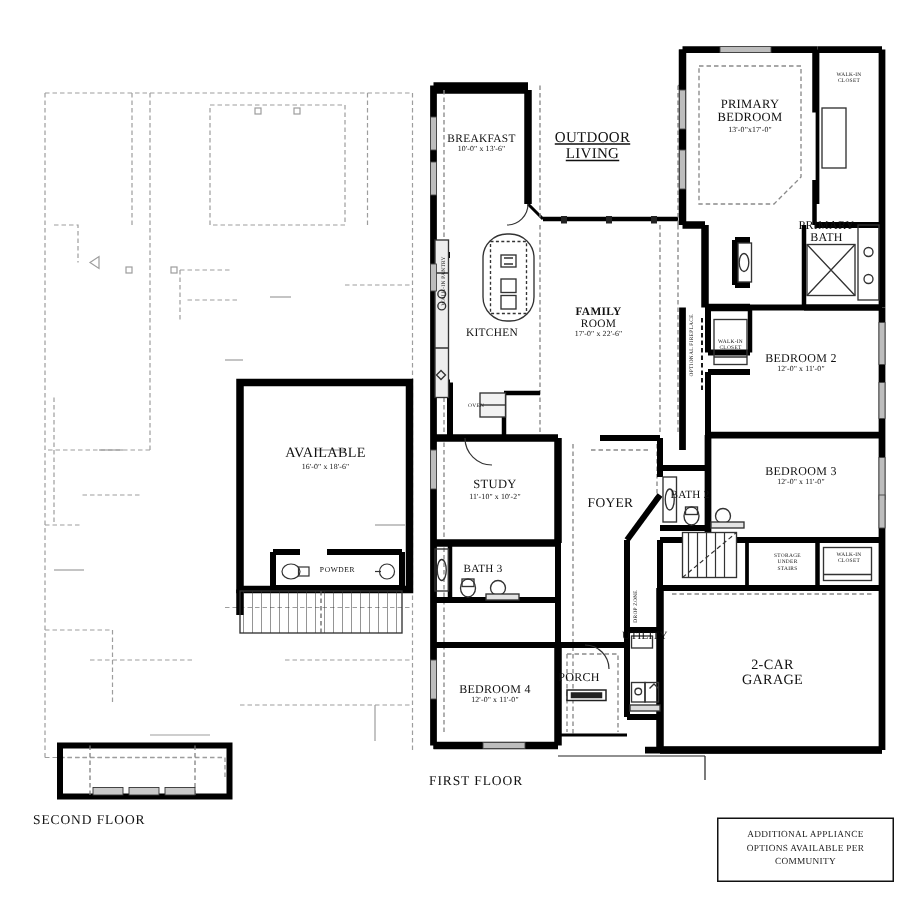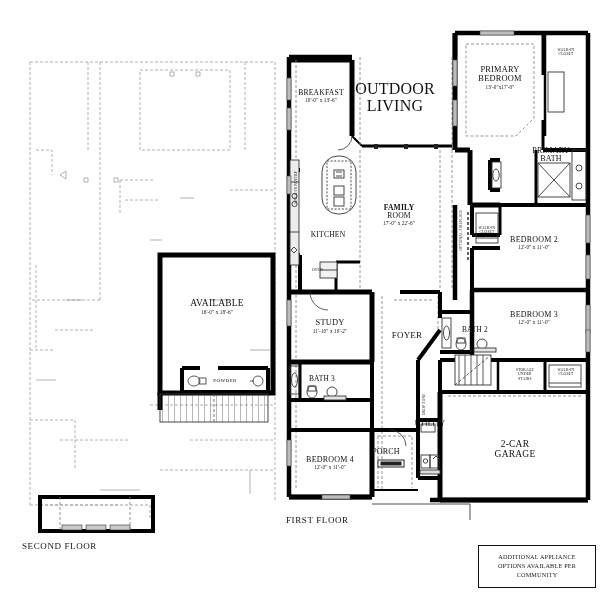--- a/index.html
+++ b/index.html
@@ -2,21 +2,21 @@
 <html><head>
 <meta charset="utf-8">
 <style>
   html,body{margin:0;padding:0;background:#ffffff;}
   body{width:601px;height:600px;position:relative;overflow:hidden;
        font-family:"Liberation Serif",serif;color:#1a1a1a;}
   #plan{position:absolute;left:0;top:0;width:601px;height:600px;}
   .lbl{position:absolute;text-align:center;line-height:1.05;white-space:nowrap;
        font-family:"Liberation Serif",serif;color:#111;letter-spacing:.2px;}
   .rname{font-size:9.5px;}
-  .rname.big{font-size:16px;}
+  .rname.big{font-size:10px;text-decoration:underline;}
   .rdim{font-size:5.2px;margin-top:1px;letter-spacing:.1px;}
   .tiny{font-size:3.6px;line-height:1.25;letter-spacing:.2px;}
   .floorlbl{font-size:9px;letter-spacing:.6px;}
   .vert{transform:rotate(-90deg);transform-origin:50% 50%;}
   .discbox{position:absolute;border:1px solid #111;background:#fff;
            display:flex;align-items:center;justify-content:center;}
   .disctext{font-size:6.2px;line-height:1.45;text-align:center;letter-spacing:.2px;}
   .ctr{transform:translate(-50%,-50%);}
 </style>
 </head>
@@ -400,21 +400,21 @@
 <div class="lbl ctr" style="left:551px;top:155px;">
   <div class="rname" style="font-size:8px;">PRIMARY</div>
   <div class="rname" style="font-size:8px;">BATH</div>
 </div>
 
 <div class="lbl ctr" style="left:399px;top:215px;">
   <div class="rname" style="font-size:7.6px;font-weight:bold;">FAMILY</div>
   <div class="rname" style="font-size:7.6px;">ROOM</div>
   <div class="rdim">17'-0" x 22'-6"</div>
 </div>
-<div class="lbl ctr rname" style="left:328px;top:235px;font-size:7.6px;">KITCHEN</div>
+<div class="lbl ctr rname" style="left:328px;top:222px;font-size:7.6px;">KITCHEN</div>
 <div class="lbl vert tiny" style="left:296px;top:185px;width:46px;margin-left:-23px;">WALK-IN PANTRY</div>
 <div class="lbl tiny" style="left:312px;top:268px;">OVEN</div>
 <div class="lbl vert tiny" style="left:461px;top:228px;width:56px;margin-left:-28px;">OPTIONAL FIREPLACE</div>
 <div class="lbl ctr tiny" style="left:487px;top:230px;">
   WALK-IN<br>CLOSET
 </div>
 
 <div class="lbl ctr" style="left:534px;top:243px;">
   <div class="rname" style="font-size:8px;">BEDROOM 2</div>
   <div class="rdim">12'-0" x 11'-0"</div>
@@ -422,21 +422,21 @@
 <div class="lbl ctr" style="left:534px;top:318px;">
   <div class="rname" style="font-size:8px;">BEDROOM 3</div>
   <div class="rdim">12'-0" x 11'-0"</div>
 </div>
 
 <div class="lbl ctr" style="left:330px;top:327px;">
   <div class="rname" style="font-size:8.4px;">STUDY</div>
   <div class="rdim">11'-10" x 10'-2"</div>
 </div>
 <div class="lbl ctr rname" style="left:407px;top:336px;font-size:9px;">FOYER</div>
-<div class="lbl ctr rname" style="left:475px;top:330px;font-size:7.4px;">BATH 2</div>
+<div class="lbl ctr rname" style="left:460px;top:330px;font-size:7.4px;">BATH 2</div>
 <div class="lbl ctr rname" style="left:322px;top:379px;font-size:7.4px;">BATH 3</div>
 <div class="lbl ctr tiny" style="left:525px;top:375px;">
   STORAGE<br>UNDER<br>STAIRS
 </div>
 <div class="lbl ctr tiny" style="left:566px;top:372px;">
   WALK-IN<br>CLOSET
 </div>
 <div class="lbl vert tiny" style="left:424px;top:402px;width:40px;margin-left:-20px;">DROP ZONE</div>
 <div class="lbl ctr rname" style="left:430px;top:424px;font-size:7.4px;">UTILITY</div>
 <div class="lbl ctr rname" style="left:386px;top:452px;font-size:8px;">PORCH</div>

